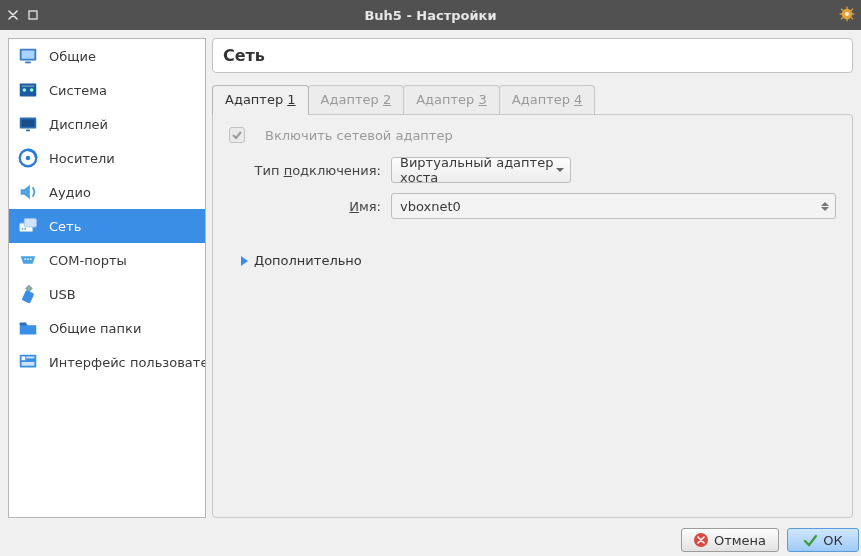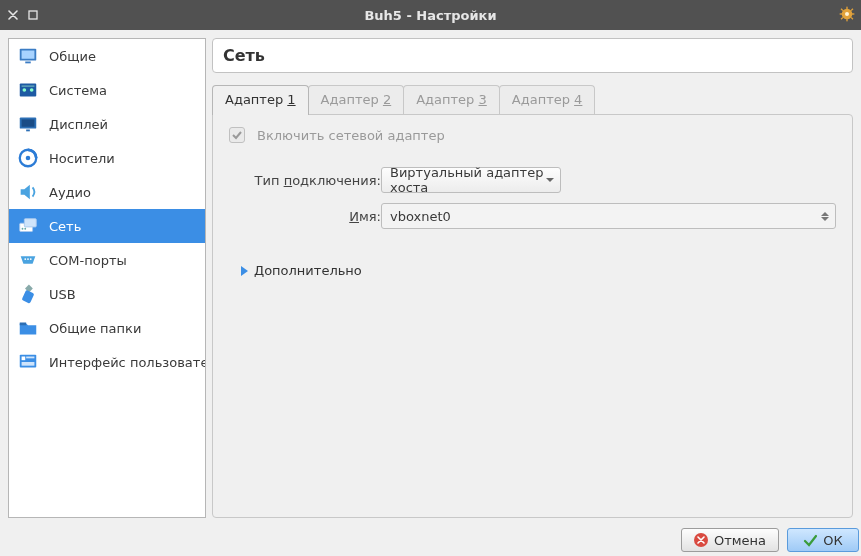--- a/index.html
+++ b/index.html
@@ -111,37 +111,37 @@
   .tab.active::after {
     content:"";
     position:absolute;
     left:0; right:0; bottom:-1px; height:2px;
     background:#f0f0f0;
   }
 
   .checkbox-row {
     display:flex;
     align-items:center;
-    gap:12px;
+    gap:20px;
     color:#9a9a9a;
   }
   .check-vis {
     width:16px; height:16px;
     border:1px solid #c0c0c0;
     border-radius:3px;
     background:#eaeaea;
     display:flex; align-items:center; justify-content:center;
   }
 
   .form-grid {
     display:grid;
     grid-template-columns: 140px 1fr;
-    gap:10px 0;
+    gap:10px 10px;
     align-items:center;
-    margin-top:24px;
+    margin-top:14px;
     padding-left:12px;
   }
   .form-label { text-align:right; color:#444; }
   .form-label .u { text-decoration: underline; }
 
   .select {
     height:26px;
     border:1px solid #bdbdbd;
     border-radius:3px;
     background:linear-gradient(#fdfdfd,#ececec);

